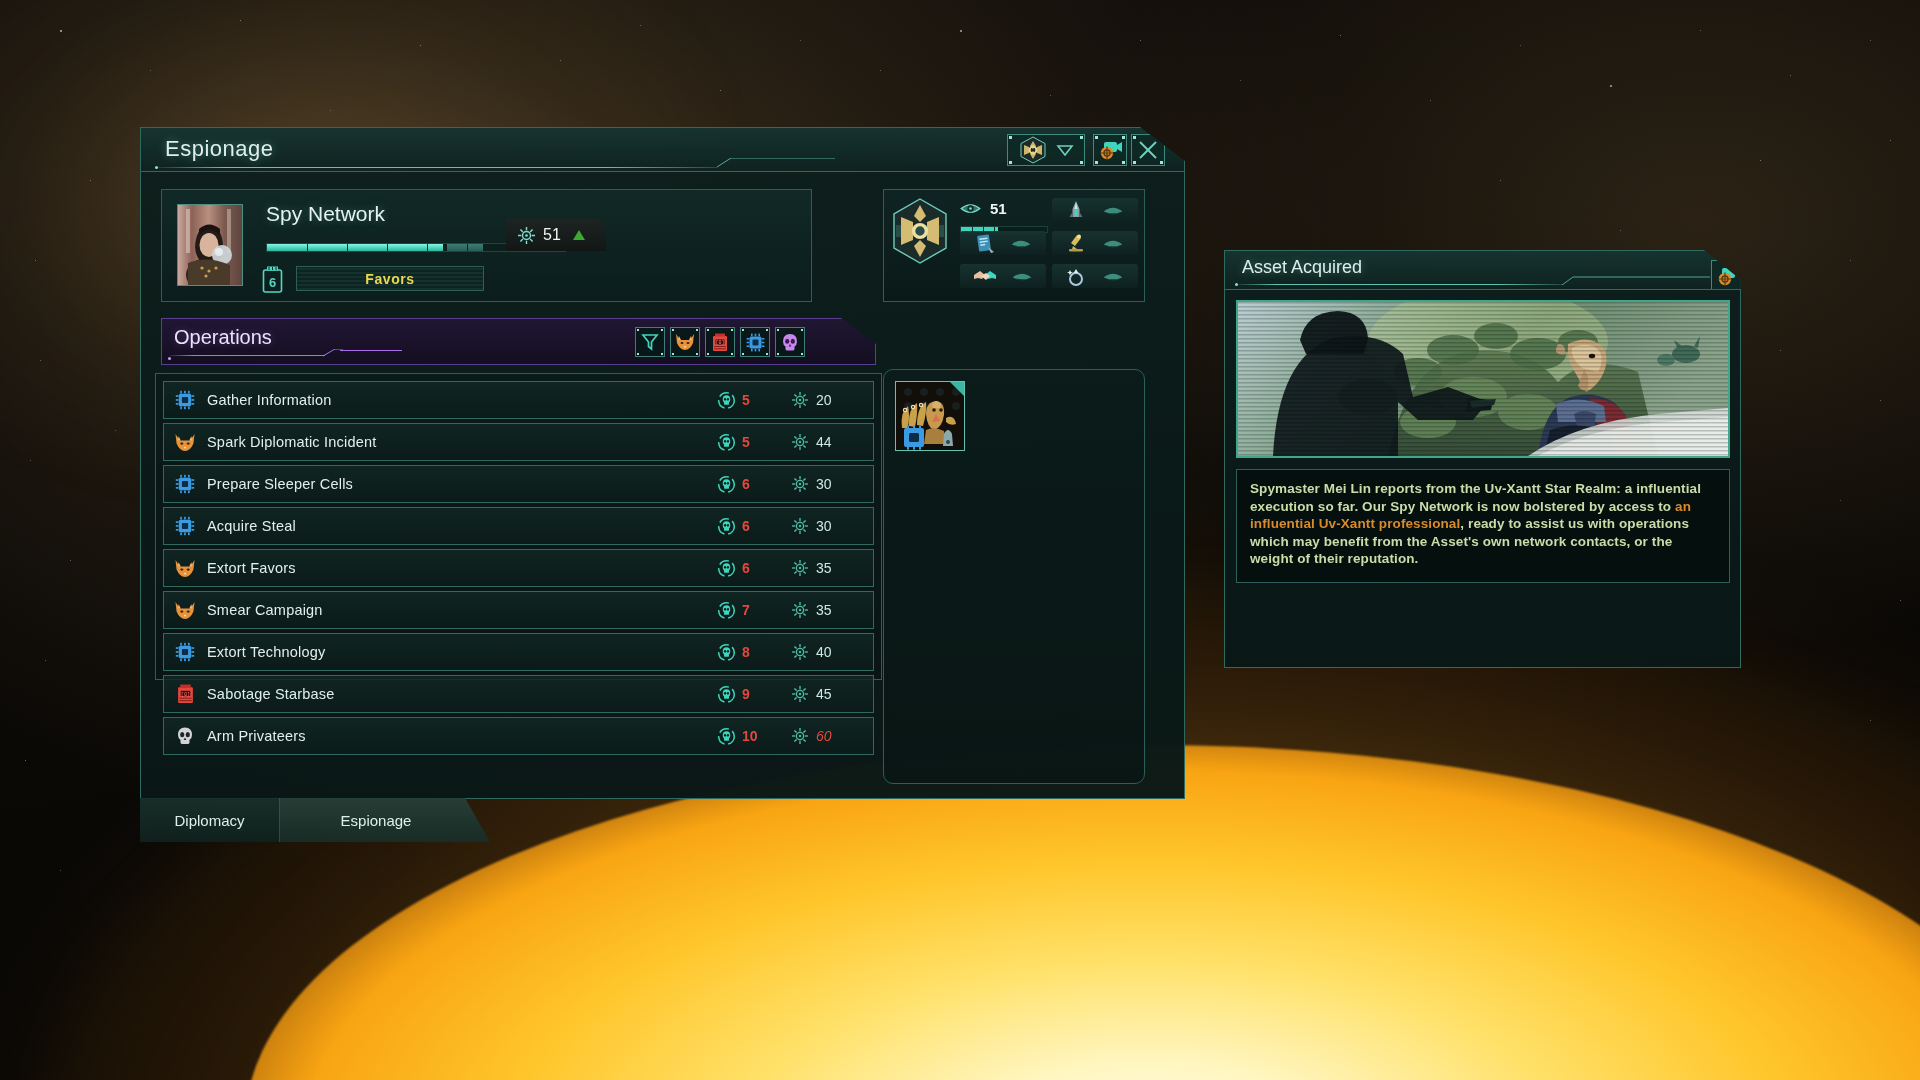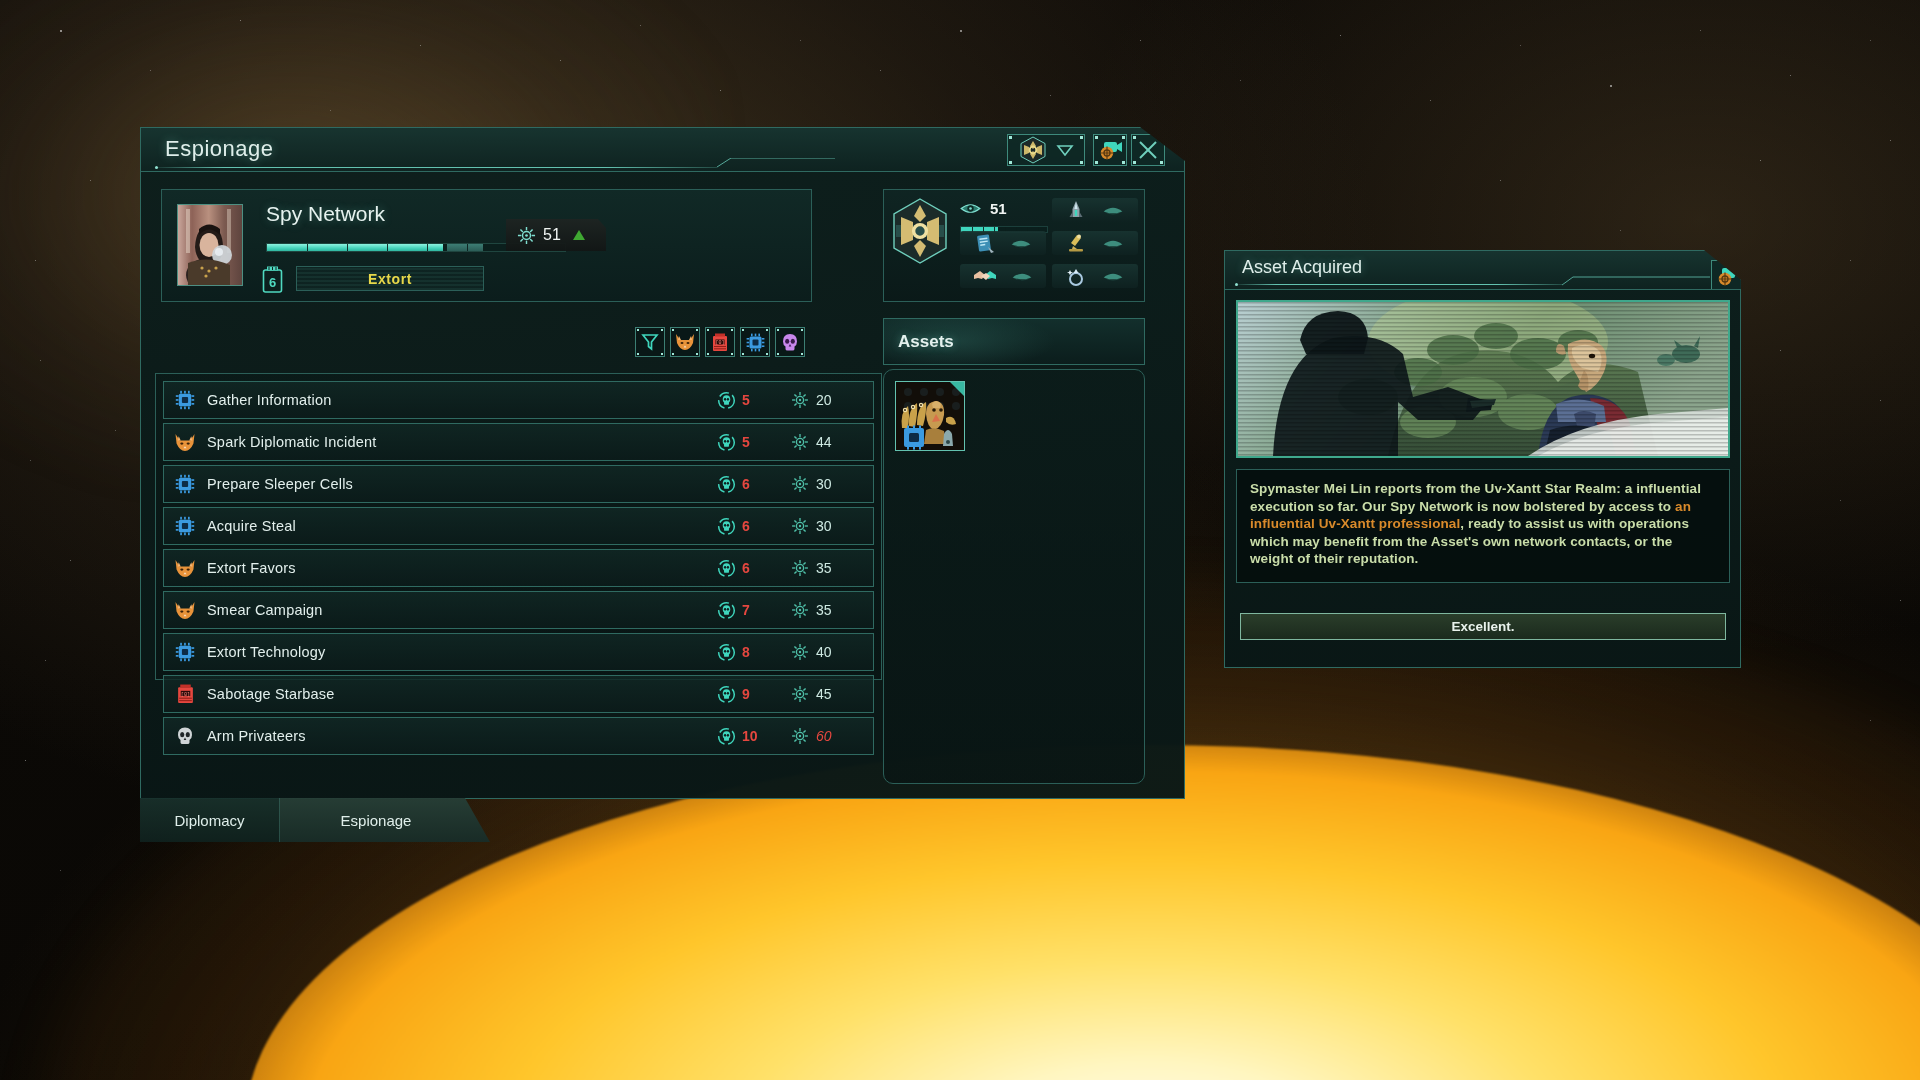--- a/index.html
+++ b/index.html
@@ -339,21 +339,21 @@
       <svg id="spy-level-icon" viewBox="0 0 23 28">
         <rect x="2.5" y="5" width="18" height="22" rx="2" fill="none" stroke="#4fd9c0" stroke-width="1.6"></rect>
         <rect x="6" y="1.5" width="11" height="4" fill="#4fd9c0"></rect>
         <line x1="8" y1="2" x2="8" y2="5" stroke="#0d2422" stroke-width="1"></line>
         <line x1="11.5" y1="2" x2="11.5" y2="5" stroke="#0d2422" stroke-width="1"></line>
         <line x1="15" y1="2" x2="15" y2="5" stroke="#0d2422" stroke-width="1"></line>
         <text x="11.5" y="22" font-size="13" font-weight="bold" fill="#4fd9c0" text-anchor="middle" font-family="'Liberation Sans',sans-serif">6</text>
       </svg>
 
       <div id="spy-status-box">
-        <span id="spy-status-text">Extort</span>
+        <span id="spy-status-text">Favors</span>
       </div>
 
       <div id="intel-chip">
         <svg width="19" height="19" viewBox="0 0 20 20">
           <circle cx="10" cy="10" r="4.2" fill="none" stroke="#7fded0" stroke-width="1.5"></circle>
           <circle cx="10" cy="10" r="1.4" fill="#7fded0"></circle>
           <g stroke="#7fded0" stroke-width="1.5">
             <line x1="10" y1="1" x2="10" y2="4.6"></line>
               <line x1="10" y1="15.4" x2="10" y2="19"></line>
             <line x1="1" y1="10" x2="4.6" y2="10"></line>
@@ -364,20 +364,29 @@
               <line x1="6.2" y1="13.8" x2="3.6" y2="16.4"></line>
           </g>
         </svg>
         <span class="val">51</span>
         <svg width="14" height="14" viewBox="0 0 14 14" style="margin-left:4px;">
           <path d="M7 2 L13 12 L1 12 Z" fill="#3fa832"></path>
         </svg>
       </div>
     </div>
 
+    <div id="ops-header">
+      <div id="ops-title">Operations</div>
+      <div id="ops-underline"></div>
+      <div id="ops-underline2"></div>
+      <div id="ops-underline-dot"></div>
+      <svg id="ops-diag" viewBox="0 0 20 8">
+        <path d="M0 7 L12 0 L20 0" stroke="#a871e8" stroke-width="1" fill="none"></path>
+      </svg>
+    </div>
 
     <div class="filter-btn" style="left:494px;">
       <span class="corner c-tl"></span>
         <span class="corner c-tr"></span>
         <span class="corner c-bl"></span>
         <span class="corner c-br"></span>
       <svg width="18" height="18" viewBox="0 0 18 18">
         <path d="M2 2 L16 2 L10.5 9 L10.5 16 L7.5 13.5 L7.5 9 Z" fill="none" stroke="#3fd6bd" stroke-width="1.7"></path>
       </svg>
     </div>
@@ -928,23 +937,20 @@
           <path d="M10 3 L12.4 7 L7.6 7 Z" fill="#d8ecf7"></path>
           <path d="M4 4 L5 6 L7 6.6 L5 7.2 L4 9.2 L3 7.2 L1 6.6 L3 6 Z" fill="#e7f4fb"></path>
         </svg>
         <svg width="22" height="15" viewBox="0 0 22 16">
           <path d="M1 9 Q11 1 21 9 Q11 13 1 9 Z" fill="#3d8d7d"></path>
           <path d="M1 9 Q11 14 21 9 Q11 15 1 9 Z" fill="#2a6458"></path>
         </svg>
       </div>
     </div>
 
-    <div id="assets-header">
-      <div id="assets-title">Assets</div>
-    </div>
     <div id="assets-body">
       <div id="asset-card">
         <svg width="68" height="68" viewBox="0 0 68 68">
           <rect width="68" height="68" fill="#120e09"></rect>
           <g fill="#1e2a2c" opacity="0.6">
             <circle cx="12" cy="10" r="4"></circle>
               <circle cx="28" cy="10" r="4"></circle>
               <circle cx="44" cy="10" r="4"></circle>
               <circle cx="60" cy="10" r="4"></circle>
             <circle cx="12" cy="24" r="4"></circle>
@@ -1126,17 +1132,14 @@
         </g>
       </svg>
     </div>
 
     <div id="dlg-text-box">
       <div id="dlg-text">
         <span>Spymaster Mei Lin reports from the Uv-Xantt Star Realm: a influential execution so far. Our Spy Network is now bolstered by access to </span><span class="hl">an influential Uv-Xantt professional</span><span>, ready to assist us with operations which may benefit from the Asset's own network contacts, or the weight of their reputation.</span>
       </div>
     </div>
 
-    <div id="dlg-btn">
-      <span id="dlg-btn-label">Excellent.</span>
-    </div>
   </div>
 </div>
 
 </body></html>

